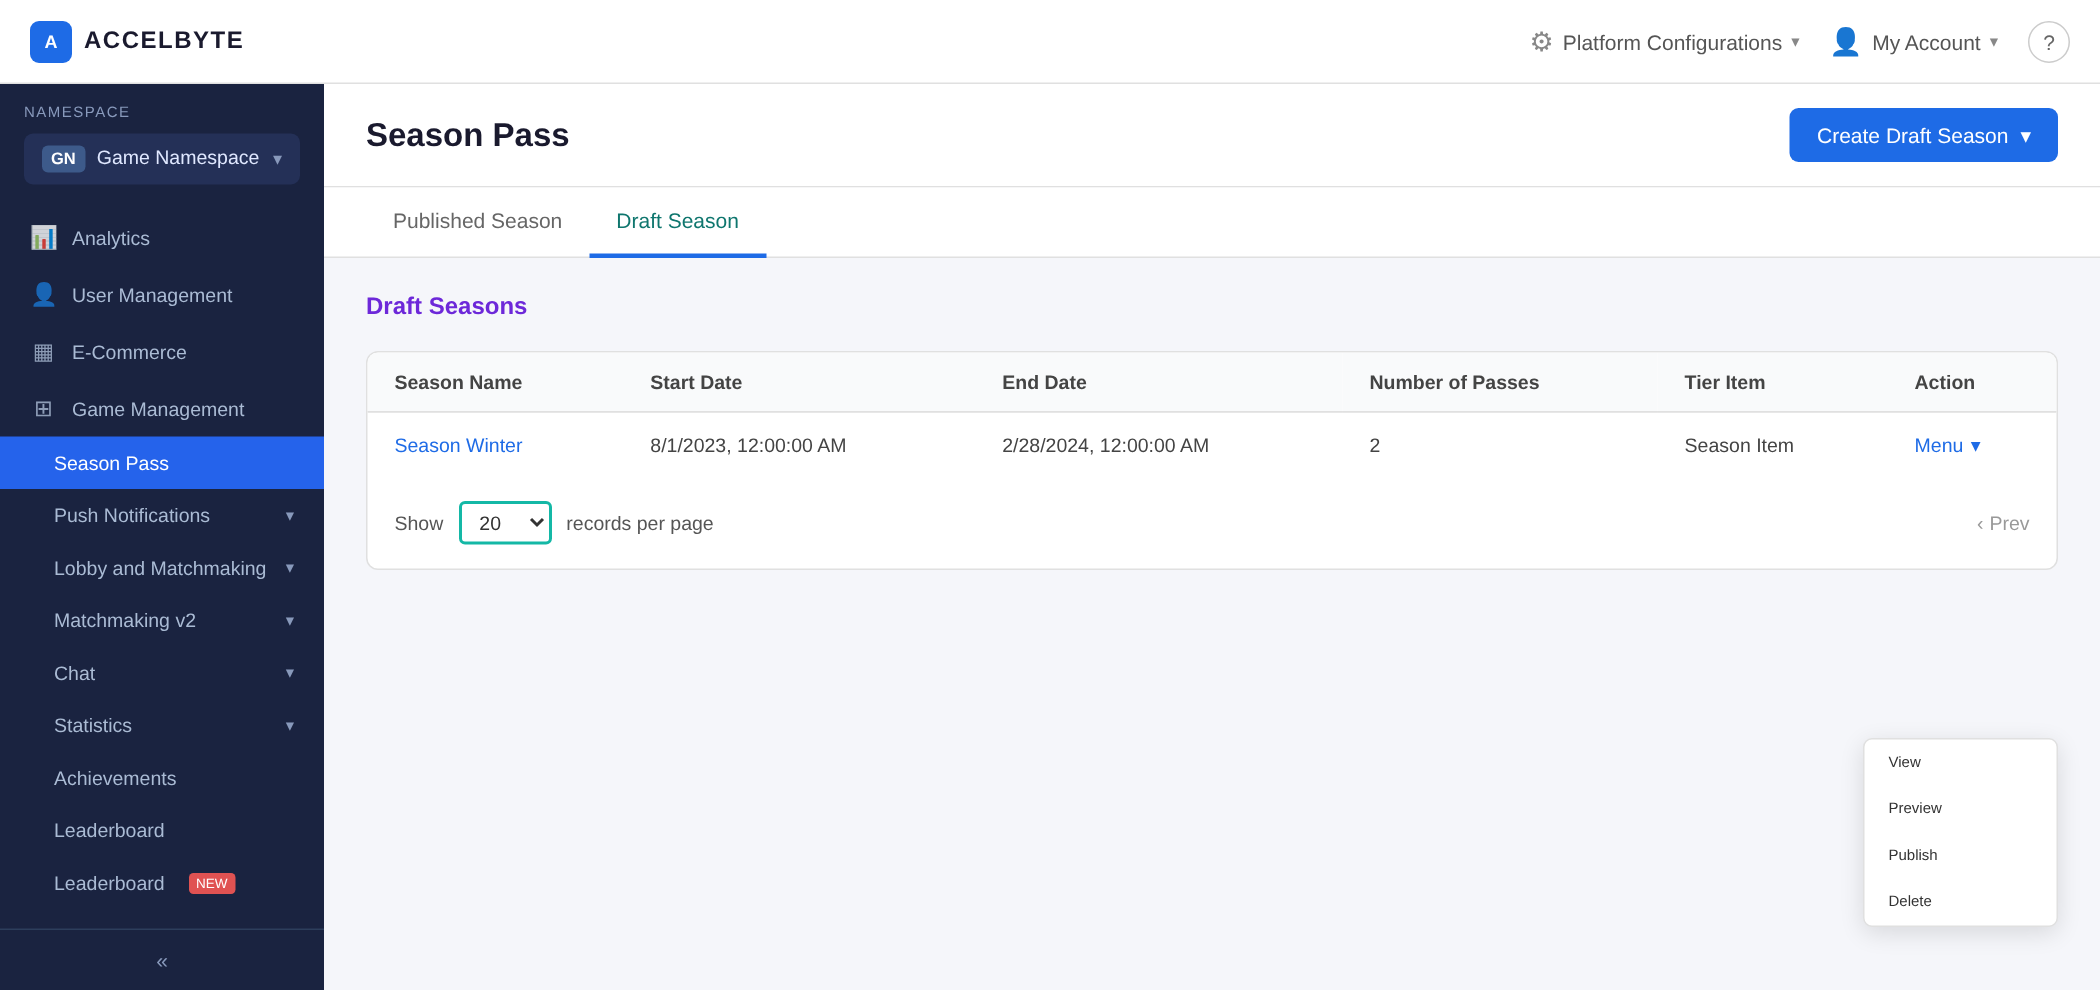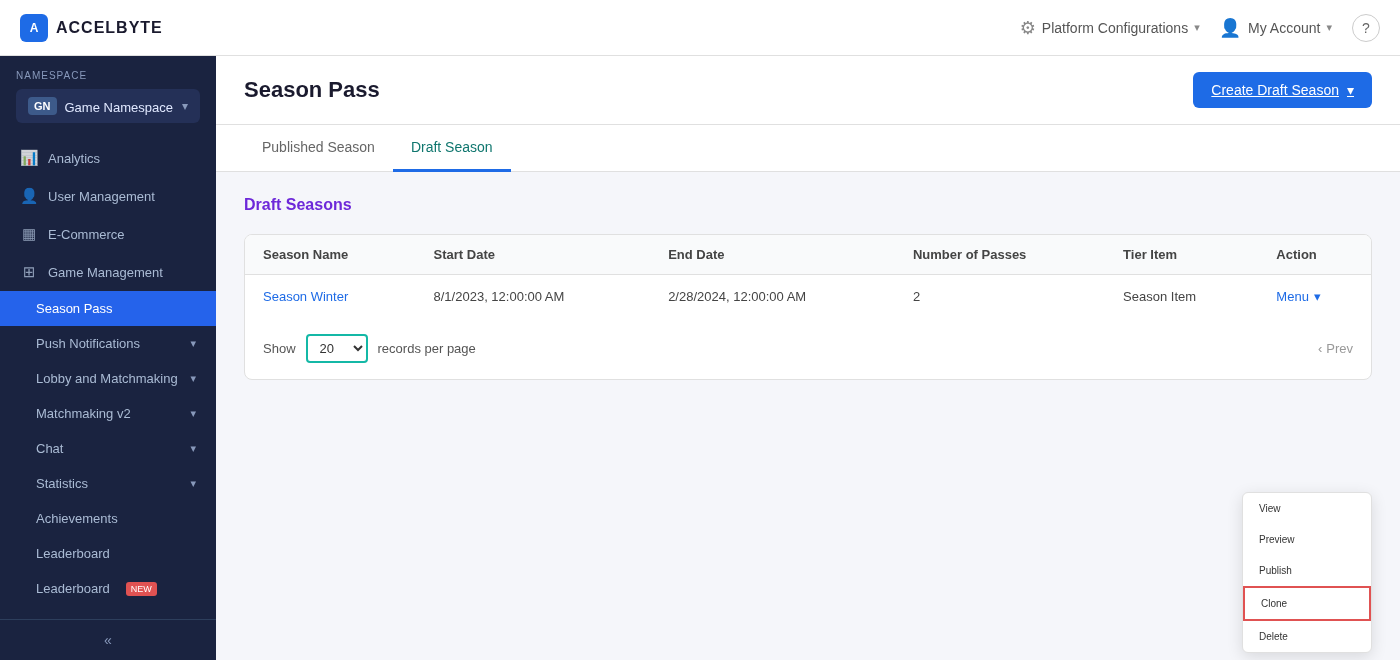--- a/index.html
+++ b/index.html
@@ -40,21 +40,21 @@
       display: flex; flex-direction: column; flex-shrink: 0;
       overflow-y: auto;
     }
     .namespace-section { padding: 14px 16px 8px; }
     .namespace-label { font-size: 10px; color: #8899bb; letter-spacing: 1px; margin-bottom: 8px; text-transform: uppercase; }
     .namespace-box {
       background: #243057; border-radius: 6px; padding: 8px 12px;
       display: flex; align-items: center; justify-content: space-between;
       cursor: pointer;
     }
-    .ns-left { display: flex; align-items: flex-end; gap: 8px; }
+    .ns-left { display: flex; align-items: flex-start; gap: 8px; }
     .ns-badge {
       background: #3d5a8a; color: #fff; font-size: 11px; font-weight: bold;
       padding: 3px 6px; border-radius: 4px;
     }
     .ns-name { font-size: 13px; color: #e0e8ff; }
     .ns-chevron { color: #8899bb; font-size: 12px; }
 
     .sidebar-nav { flex: 1; padding: 8px 0; }
     .sidebar-item {
       display: flex; align-items: center; gap: 10px;
@@ -78,21 +78,21 @@
 
     
     .page-header {
       background: #fff; border-bottom: 1px solid #e0e0e0;
       padding: 16px 28px; display: flex; align-items: center; justify-content: space-between;
     }
     .page-title { font-size: 22px; font-weight: 600; color: #1a1a2e; }
     .create-btn {
       background: #1e6be6; color: #fff; border: none; border-radius: 6px;
       padding: 10px 18px; font-size: 14px; cursor: pointer;
-      display: flex; align-items: center; gap: 8px; font-weight: 500; text-decoration: underline;
+      display: flex; align-items: center; gap: 8px; font-weight: 500;
     }
 
     
     .tabs-bar {
       background: #fff; border-bottom: 1px solid #e0e0e0;
       padding: 0 28px; display: flex; gap: 0;
     }
     .tab {
       padding: 14px 18px; cursor: pointer; font-size: 14px; color: #666;
       border-bottom: 3px solid transparent; margin-bottom: -1px;
@@ -311,19 +311,18 @@
               <span>Prev</span>
             </span>
           </div>
         </div>
       </div>
 
       <div class="dropdown-menu">
         <div class="dropdown-item">View</div>
         <div class="dropdown-item">Preview</div>
         <div class="dropdown-item">Publish</div>
-        <div class="dropdown-item highlighted">Clone</div>
         <div class="dropdown-item">Delete</div>
       </div>
 
     </div>
   </div>
 </div>
 
 </body></html>

